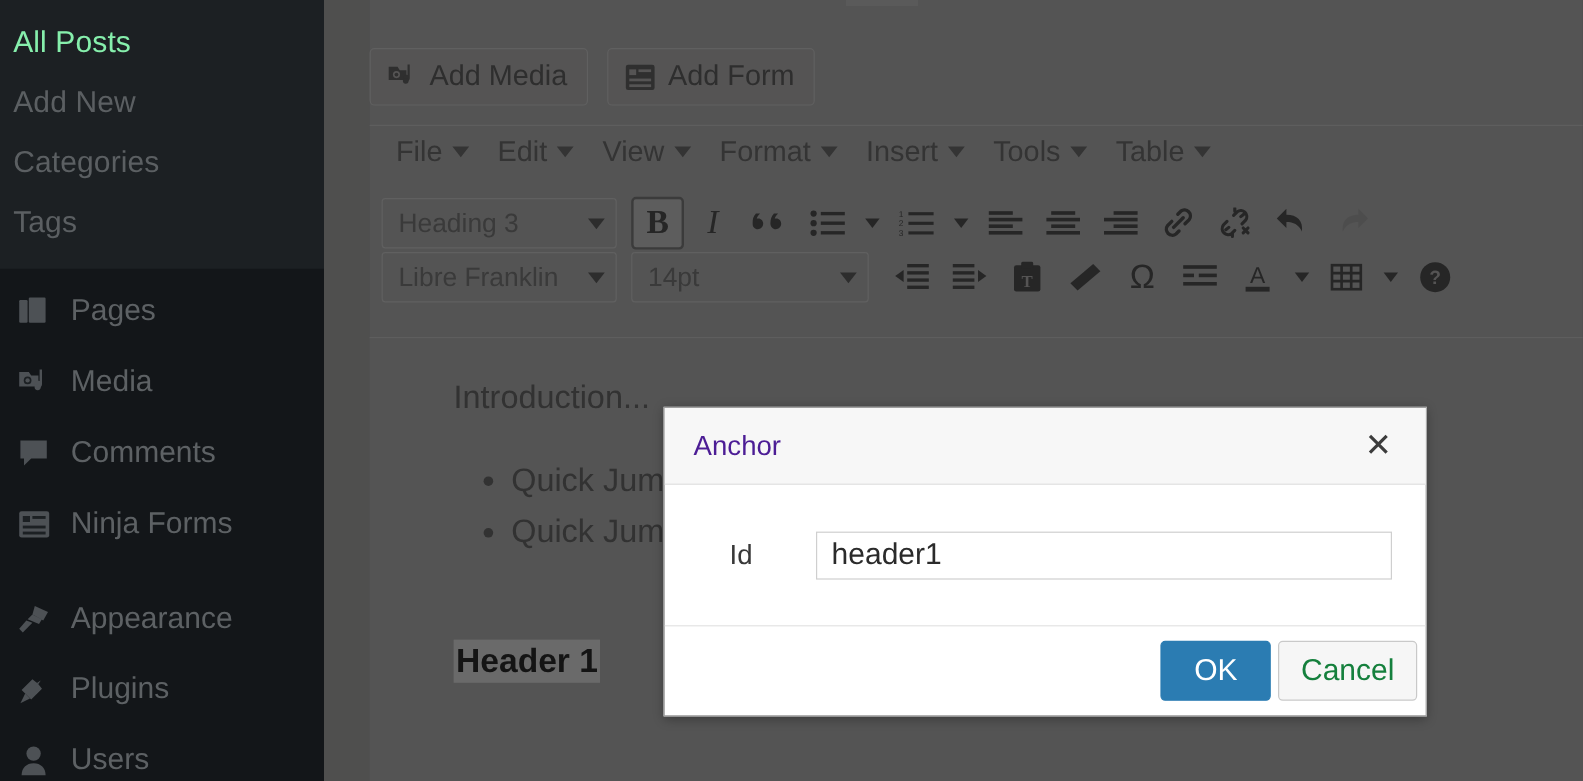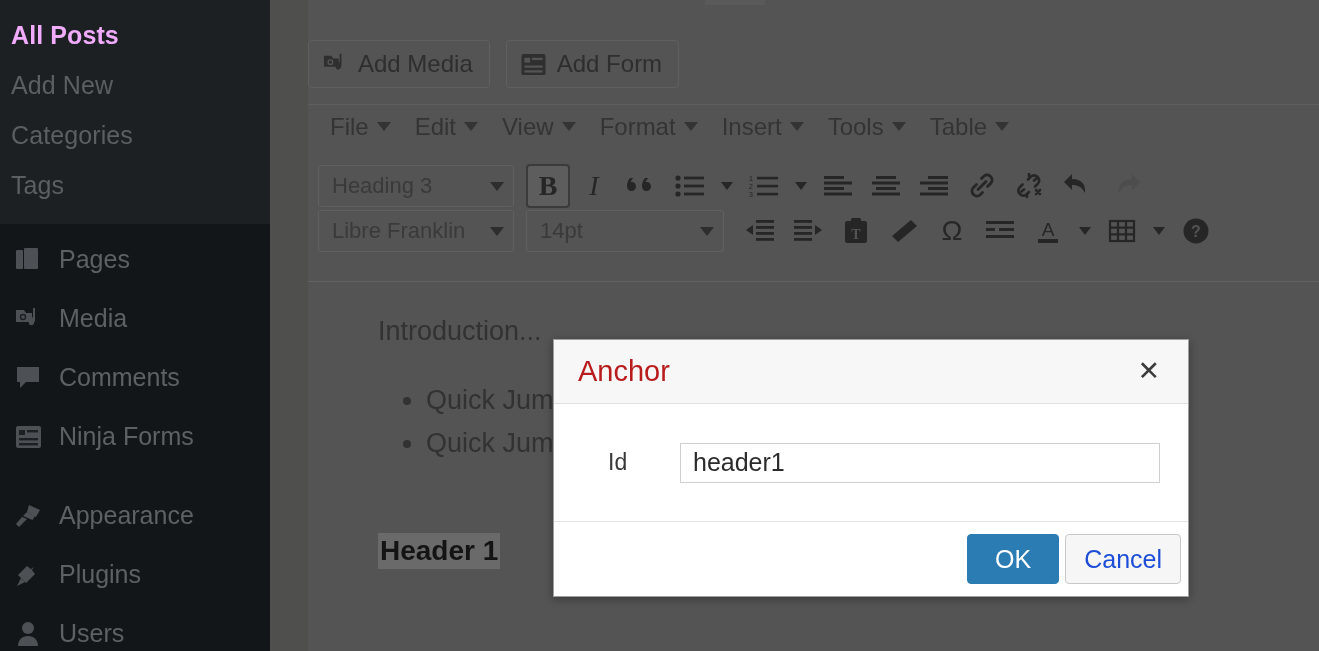--- a/index.html
+++ b/index.html
@@ -22,21 +22,21 @@
     padding: 10px 0 14px 0;
   }
   .submenu-item {
     height: 50px;
     display: flex; align-items: center;
     padding-left: 11px;
     font-size: 25px;
     color: #5b5f62;
     letter-spacing: .1px;
   }
-  .submenu-item.current { color: #f0abfc; font-weight: bold; }
+  .submenu-item.current { color: #86efac; font-weight: normal; }
 
   .menu-list { padding-top: 6px; }
   .menu-item {
     height: 59px;
     display: flex; align-items: center;
     padding-left: 6px;
     color: #5d6164;
     font-size: 25px;
   }
   .menu-item .mi-icon {
@@ -198,21 +198,21 @@
     display: flex; flex-direction: column;
   }
   #modal-header {
     height: 64px;
     background: #f7f7f7;
     border-bottom: 1px solid #e0e0e0;
     display: flex; align-items: center;
     justify-content: space-between;
     padding: 0 22px 0 24px;
   }
-  #modal-title { font-size: 29px; color: #b91c1c; }
+  #modal-title { font-size: 23px; color: #4c1d95; }
   #modal-close {
     font-size: 27px; color: #3c3c3c;
     line-height: 1; padding: 4px 6px;
   }
   #modal-body {
     flex: 1;
     display: flex; align-items: center;
     padding: 0 28px;
     border-bottom: 1px solid #e3e3e3;
   }
@@ -242,21 +242,21 @@
   .mbtn {
     height: 50px;
     min-width: 92px;
     font-size: 25px;
     border-radius: 4px;
     display: flex; align-items: center; justify-content: center;
     font-family: "Liberation Sans", sans-serif;
     padding: 0 18px;
   }
   #btn-ok { background: #2b7cb2; color: #fff; border: 1px solid #2b7cb2; }
-  #btn-cancel { background: #f6f6f6; color: #1d4ed8; border: 1px solid #c9c9c9; }
+  #btn-cancel { background: #f6f6f6; color: #15803d; border: 1px solid #c9c9c9; }
 </style>
 </head>
 <body>
 
 <div id="root">
 
   <nav id="sidebar">
     <div class="submenu">
       <div class="submenu-item current">
           <span>All Posts</span>

